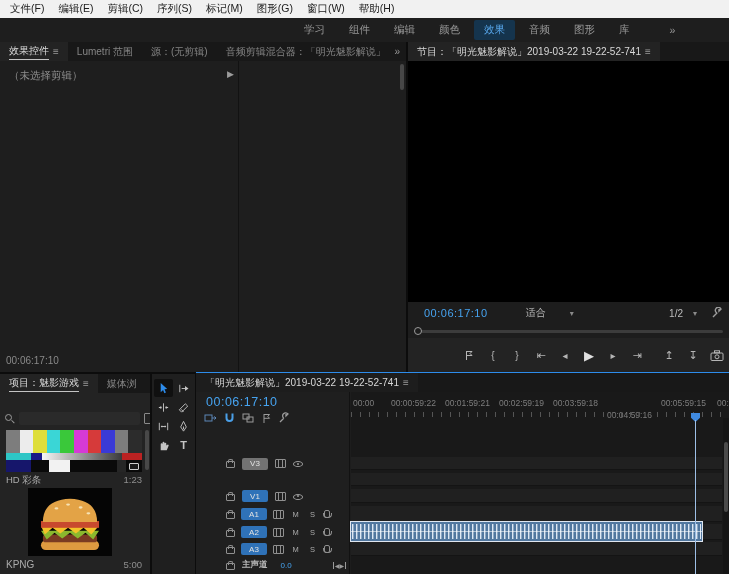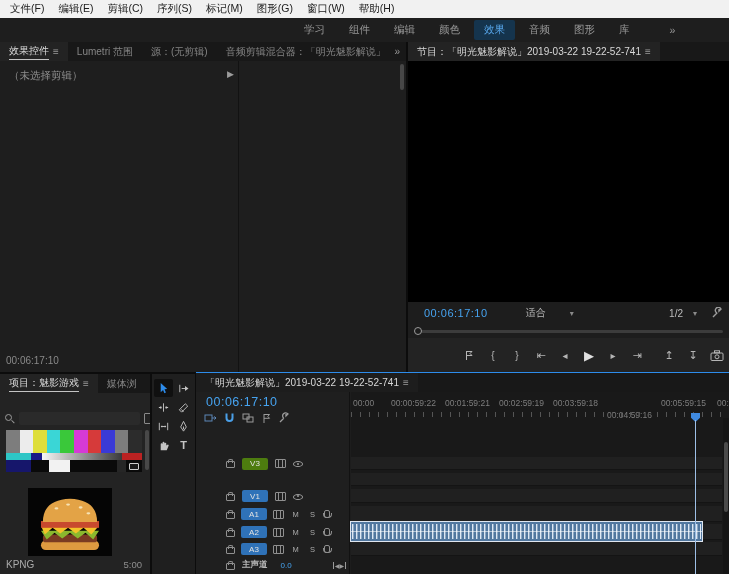--- a/index.html
+++ b/index.html
@@ -29,21 +29,21 @@
   .eye::after{content:"";position:absolute;left:3.5px;top:3.5px;width:2px;height:2px;background:#9c9c9c;border-radius:50%;}
   .syn{width:9px;height:7px;border:1px solid #8f8f8f;border-radius:1px;position:relative;flex:none;}
   .syn::before{content:"";position:absolute;left:2px;top:0;bottom:0;width:1px;background:#8f8f8f;}
   .syn::after{content:"";position:absolute;right:2px;top:0;bottom:0;width:1px;background:#8f8f8f;}
   .micro{width:4px;height:6px;border:1px solid #8f8f8f;border-radius:2px;position:relative;flex:none;}
   .micro::before{content:"";position:absolute;left:-2.5px;top:2px;width:7px;height:4px;border:1px solid #8f8f8f;border-top:none;border-radius:0 0 4px 4px;}
   .mag{width:11px;height:11px;position:relative;flex:none;}
   .mag::before{content:"";position:absolute;left:1px;top:1px;width:5px;height:5px;border:1px solid #9a9a9a;border-radius:50%;}
   .mag::after{content:"";position:absolute;left:7px;top:7.5px;width:3.5px;height:1px;background:#9a9a9a;transform:rotate(45deg);}
   .ms{font-size:7.5px;color:#ababab;width:11px;text-align:center;flex:none;}
-  .tname{width:26px;height:12px;border-radius:2px;font-size:8px;display:flex;align-items:center;justify-content:center;color:#e2e2e2;background:#4d7c0f;flex:none;}
+  .tname{width:26px;height:12px;border-radius:2px;font-size:8px;display:flex;align-items:center;justify-content:center;color:#e2e2e2;background:#737373;flex:none;}
   .tname.on{background:#2f72b8;}
   .toolcell{width:19px;height:18px;display:flex;align-items:center;justify-content:center;border-radius:2px;}
   .toolcell.active{background:#101010;}
   .trbtn{color:#b5b5b5;font-size:10px;min-width:16px;text-align:center;display:flex;align-items:center;justify-content:center;}
   
   .bars{display:flex;flex-direction:column;}
   .bars .r{display:flex;}
   .bars .c{flex:1;}
 </style>
 </head>
@@ -182,20 +182,24 @@
       <div class="r" style="flex:1;position:relative;">
         <span class="c" style="flex:1.3;background:#16166b;"></span>
           <span class="c" style="flex:.9;background:#0a0a0a;"></span>
         <span class="c" style="flex:1.1;background:#f2f2f2;"></span>
           <span class="c" style="flex:2.4;background:#0a0a0a;"></span>
         <span class="c" style="flex:.5;background:#262626;"></span>
           <span class="c" style="flex:.8;background:#0a0a0a;"></span>
         <span class="abs" style="right:3px;bottom:2px;width:10px;height:7px;border:1px solid #cfcfcf;border-radius:1px;background:#1a1a1a;"></span>
       </div>
     </div>
+    <div class="abs" style="left:6px;top:100px;width:136px;display:flex;justify-content:space-between;">
+      <span style="font-size:9.5px;color:#ababab;">HD 彩条</span>
+      <span style="font-size:9.5px;color:#8f8f8f;">1:23</span>
+    </div>
 
     <div class="abs" style="left:28px;top:114px;width:84px;height:68px;background:#050505;display:flex;align-items:center;justify-content:center;">
       <svg width="72" height="60" viewBox="0 0 72 62">
         <rect x="6" y="50" width="60" height="10" rx="5" fill="#de9a40"></rect>
         <rect x="8" y="44" width="56" height="8" rx="3" fill="#7a3b22"></rect>
         <path d="M6 40 L66 40 L60 49 L52 42 L44 48 L36 42 L28 48 L20 42 L12 49 Z" fill="#8ab82e"></path>
         <path d="M6 35 L66 35 L58 44 L50 37 L42 43 L34 37 L26 43 L18 37 L10 44 Z" fill="#f2c228"></path>
         <rect x="6" y="30" width="60" height="7" fill="#c8492e"></rect>
         <path d="M8 31 Q8 8 36 7 Q64 8 64 31 Z" fill="#e3a346"></path>
         <ellipse cx="22" cy="17" rx="2" ry="1.2" fill="#f6e2b4"></ellipse>

